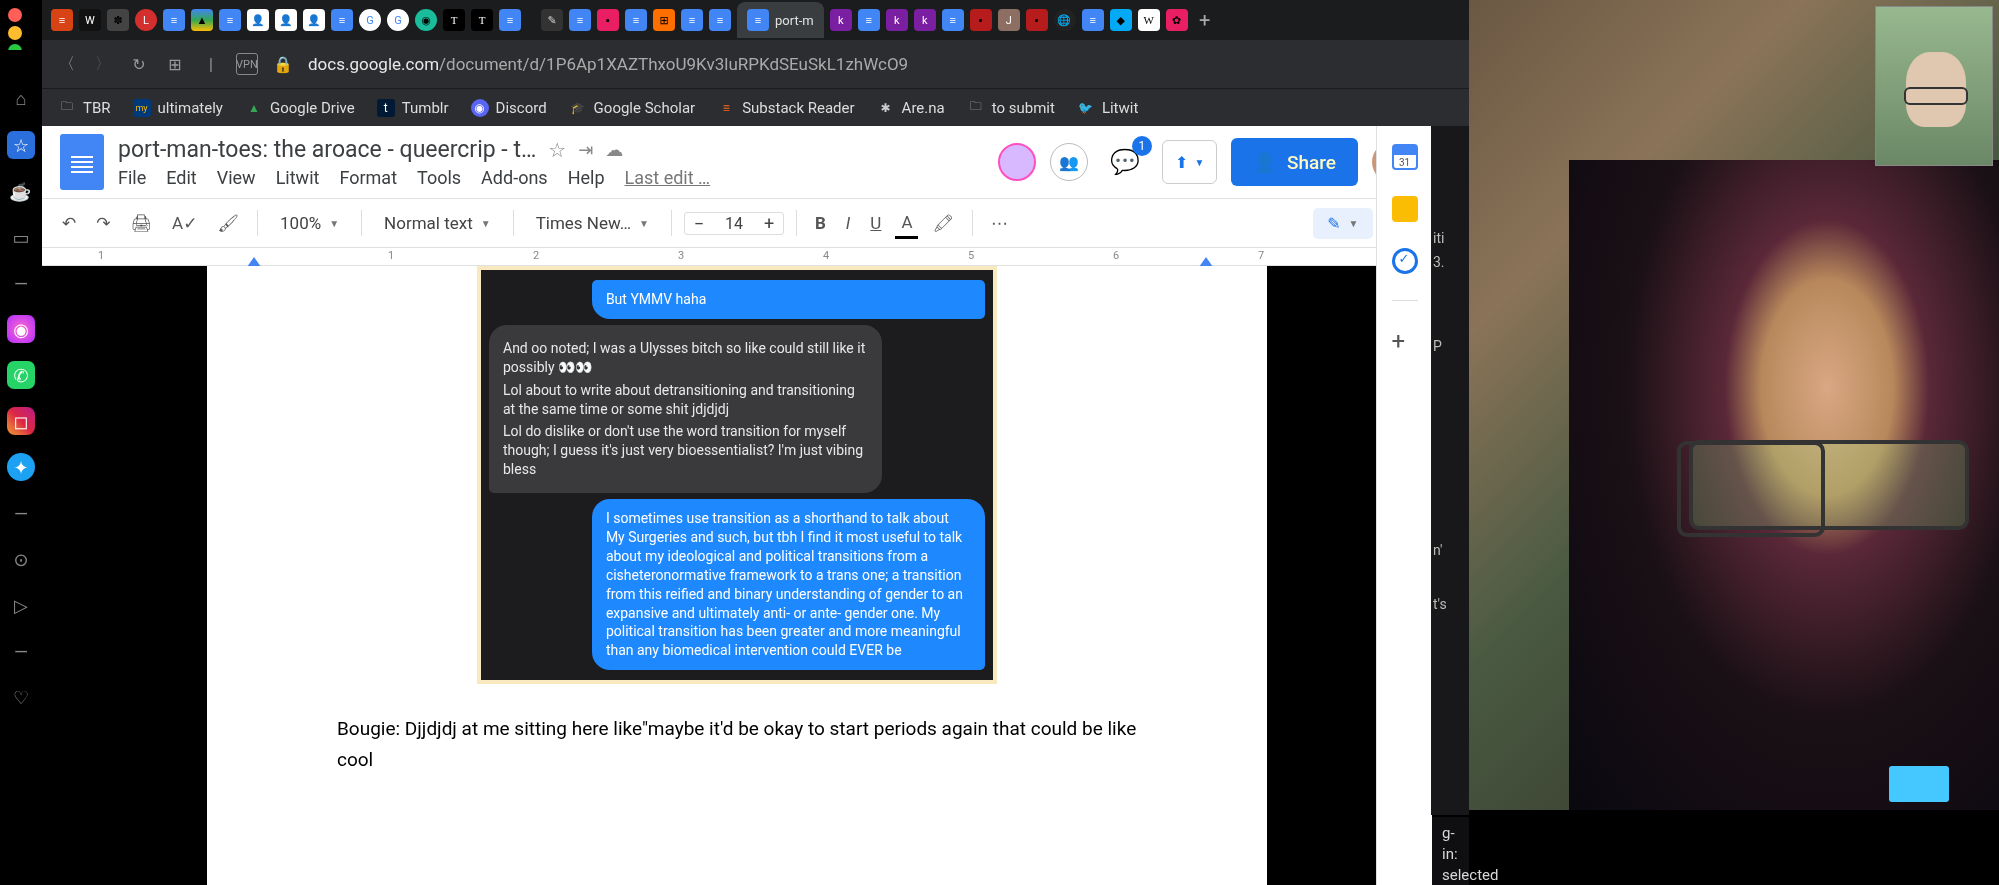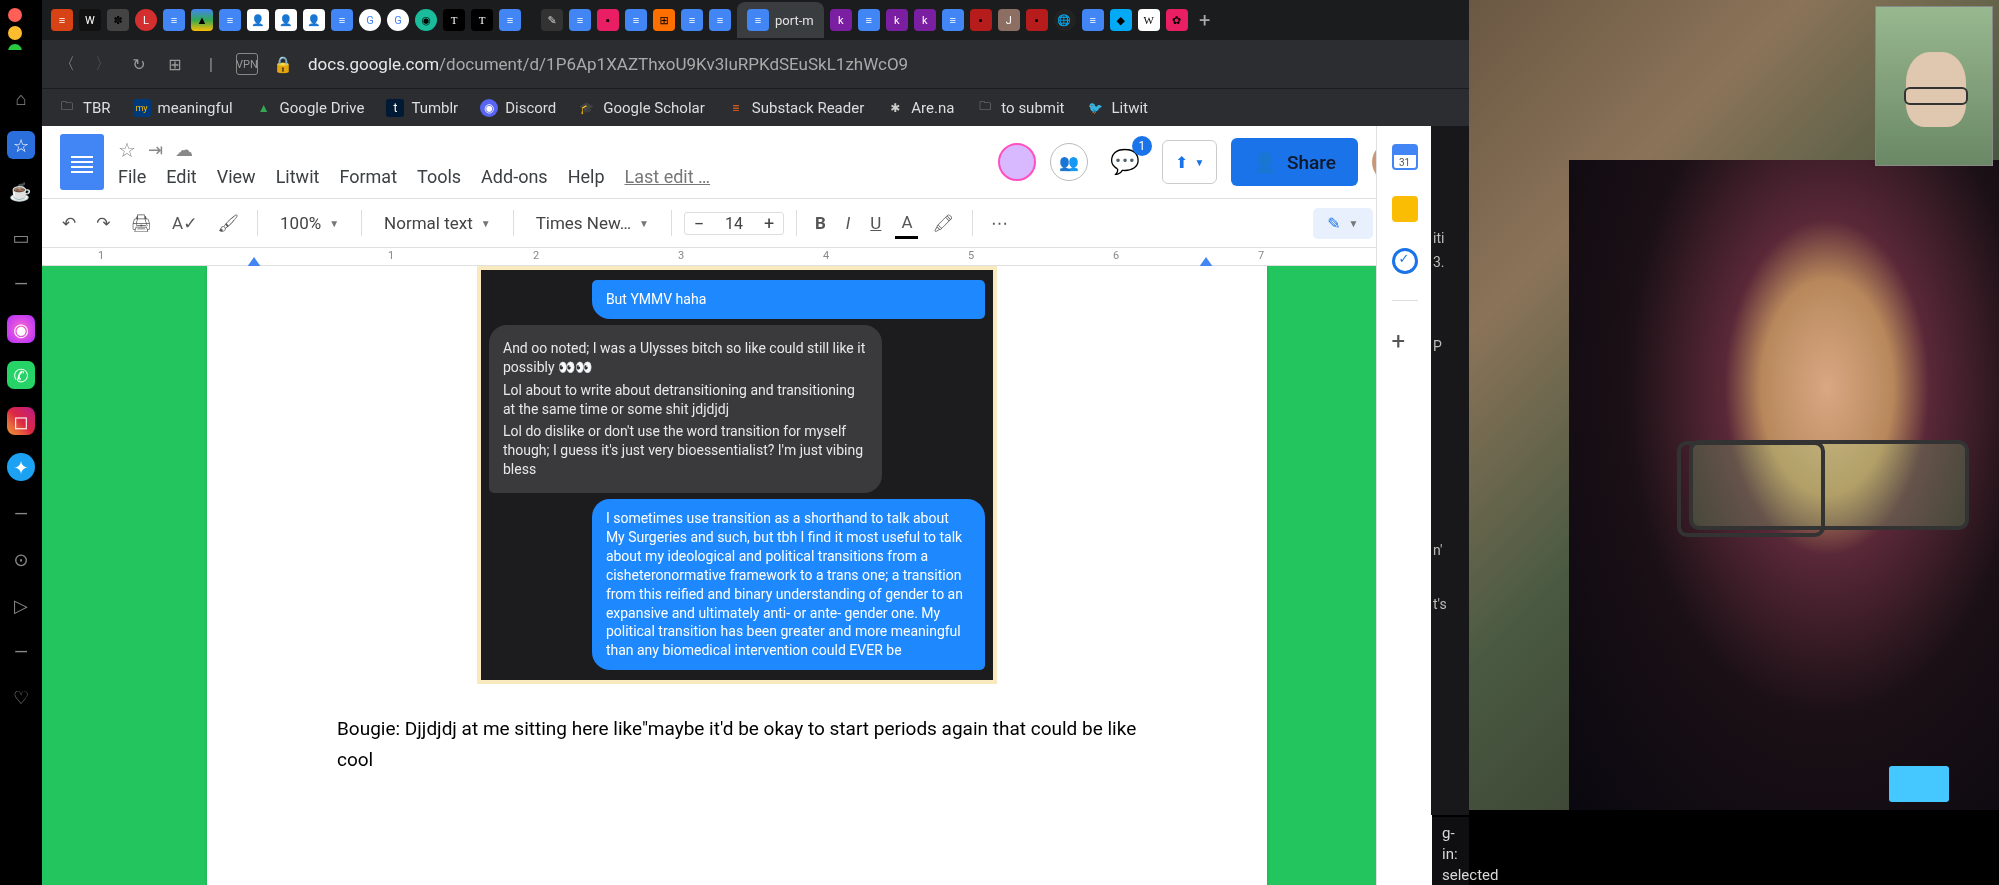--- a/index.html
+++ b/index.html
@@ -37,36 +37,36 @@
 .docs-menus{display:flex;gap:20px;font-size:18px;color:#3c4043;margin-top:4px;}
 .docs-menus span{cursor:pointer;}
 .docs-menus .last-edit{color:#777;text-decoration:underline;}
 .docs-spacer{flex:1;}
 .docs-actions{display:flex;align-items:center;gap:14px;}
 .avatar-c{width:38px;height:38px;border-radius:50%;border:2px solid #ff4fc1;background:#d8b8ff;}
 .persons{width:38px;height:38px;border-radius:50%;border:1px solid #bbb;display:flex;align-items:center;justify-content:center;color:#666;}
 .comments-btn{position:relative;padding:8px;}
 .comments-btn .badge{position:absolute;top:-4px;right:-4px;background:#1a73e8;color:#fff;font-size:12px;width:20px;height:20px;border-radius:50%;display:flex;align-items:center;justify-content:center;}
 .present-btn{height:44px;padding:0 12px;border:1px solid #ccc;border-radius:6px;display:flex;align-items:center;gap:6px;color:#1a73e8;}
-.share-btn{height:48px;padding:0 22px;background:#1a73e8;color:#0f172a;border-radius:6px;display:flex;align-items:center;gap:10px;font-size:19px;font-weight:500;}
+.share-btn{height:48px;padding:0 22px;background:#1a73e8;color:#fef9c3;border-radius:6px;display:flex;align-items:center;gap:10px;font-size:19px;font-weight:500;}
 .avatar-user{width:42px;height:42px;border-radius:50%;background:#c89878;}
 .toolbar{background:#fff;height:50px;border-top:1px solid #e0e0e0;border-bottom:1px solid #e0e0e0;display:flex;align-items:center;padding:0 14px;gap:8px;color:#444;}
 .toolbar .tbtn{padding:4px 6px;font-size:17px;color:#555;}
 .toolbar .sep{width:1px;height:26px;background:#ddd;margin:0 4px;}
 .toolbar .sel{padding:4px 10px;display:flex;align-items:center;gap:8px;font-size:17px;}
 .toolbar .caret{font-size:10px;color:#777;}
 .toolbar .fs{display:flex;align-items:center;border:1px solid #ddd;border-radius:3px;}
 .toolbar .fs .pm{width:28px;text-align:center;font-size:18px;}
 .toolbar .fs .num{width:42px;text-align:center;}
 .toolbar .edit-mode{background:#e8f0fe;color:#1a73e8;padding:6px 14px;border-radius:5px;display:flex;align-items:center;gap:8px;}
 .ruler{height:18px;background:#fff;border-bottom:1px solid #e0e0e0;position:relative;font-size:11px;color:#888;}
 .ruler .marg-left{position:absolute;left:205px;top:9px;width:0;height:0;border-left:7px solid transparent;border-right:7px solid transparent;border-bottom:10px solid #4285f4;}
 .ruler .marg-right{position:absolute;left:1157px;top:9px;width:0;height:0;border-left:7px solid transparent;border-right:7px solid transparent;border-bottom:10px solid #4285f4;}
 .ruler .tick{position:absolute;top:1px;}
-.doc-area{height:calc(100% - 140px);overflow:auto;background:#22c55e;display:flex;justify-content:center;}
+.doc-area{height:calc(100% - 140px);overflow:auto;background:#000000;display:flex;justify-content:center;}
 .page{width:1060px;background:#fff;min-height:100%;padding:0 130px 30px 130px;box-shadow:0 1px 3px rgba(0,0,0,0.15);position:relative;}
 .chat-img{margin:0 auto;width:520px;background:#1c1c1e;border:4px solid #f8e9be;padding:4px;}
 .bubble{border-radius:18px;padding:10px 14px;font-size:14px;line-height:1.35;margin:6px 4px;max-width:78%;}
 .bubble.blue{background:#1e88ff;color:#fff;margin-left:auto;border-bottom-right-radius:5px;}
 .bubble.gray{background:#3a3a3c;color:#e8e8e8;margin-right:auto;border-bottom-left-radius:5px;}
 .bubble p{margin:4px 0;}
 .doc-text{font-family:"Times New Roman",serif;font-size:19px;color:#000;margin-top:30px;line-height:1.6;}
 .doc-text p{margin:10px 0;}
 .side-apps{position:absolute;right:0;top:0;width:56px;bottom:0;background:#fff;border-left:1px solid #e0e0e0;display:flex;flex-direction:column;align-items:center;gap:26px;padding-top:18px;}
 .side-apps .sa{width:26px;height:26px;border-radius:4px;}
@@ -186,21 +186,21 @@
     <div class="btn">☰</div>
   </div>
 
   <div class="bm-bar">
     <div class="bm">
         <span class="bmicon" style="color:#bbb">🗀</span>
         <span>TBR</span>
       </div>
     <div class="bm">
         <span class="bmicon" style="background:#00397a;color:#fbbc04;font-size:9px">my</span>
-        <span>meaningful</span>
+        <span>ultimately</span>
       </div>
     <div class="bm">
         <span class="bmicon" style="color:#34a853">▲</span>
         <span>Google Drive</span>
       </div>
     <div class="bm">
         <span class="bmicon" style="background:#001935;color:#fff">t</span>
         <span>Tumblr</span>
       </div>
     <div class="bm">
@@ -229,20 +229,21 @@
       </div>
     <div style="flex:1"></div>
     <div class="bm">»</div>
   </div>
 
   <div class="docs-frame">
     <div class="docs-hdr">
       <div class="docs-logo"></div>
       <div>
         <div class="docs-name-row">
+          <div class="docs-title">port-man-toes: the aroace - queercrip - t…</div>
           <span style="color:#888;font-size:20px">☆</span>
           <span style="color:#888;font-size:18px">⇥</span>
           <span style="color:#888;font-size:18px">☁</span>
         </div>
         <div class="docs-menus">
           <span>File</span>
           <span>Edit</span>
           <span>View</span>
           <span>Litwit</span>
           <span>Format</span>

